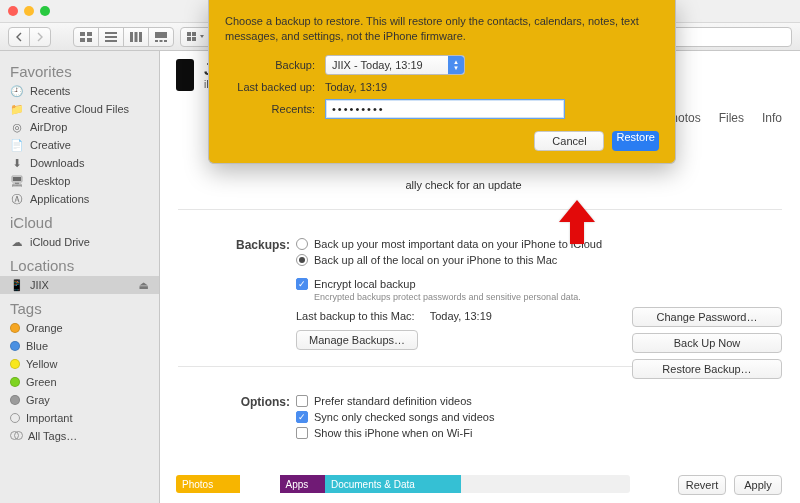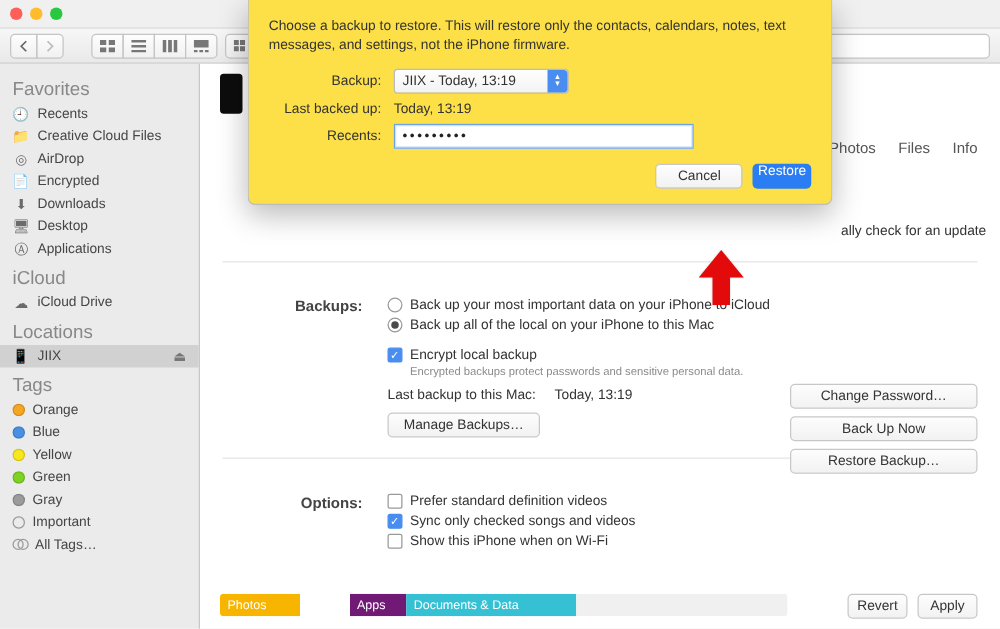--- a/index.html
+++ b/index.html
@@ -49,21 +49,21 @@
   .tagcirc::after{left:4px;}
 
   .content{flex:1;background:#fff;position:relative;overflow:hidden;}
   .device-header{display:flex;align-items:center;gap:10px;padding:8px 16px;}
   .device-img{width:18px;height:32px;background:#0d0d0d;border-radius:3px;}
   .device-name{font-size:16px;font-weight:600;}
   .device-sub{font-size:10px;color:#555;}
   
   .tabs{position:absolute;right:18px;top:60px;color:#555;font-size:12px;display:flex;gap:18px;}
   
-  .section{padding:6px 20px;display:flex;gap:20px;margin-top:20px;}
+  .section{padding:6px 20px;display:flex;gap:6px;margin-top:20px;}
   .section-label{width:110px;text-align:right;font-weight:600;font-size:12px;color:#444;padding-top:2px;}
   .section-body{flex:1;font-size:11px;color:#333;}
   .row{display:flex;align-items:center;gap:6px;padding:2px 0;}
   .row .lbl{min-width:0;}
   .radio,.check{width:12px;height:12px;border:1px solid #999;background:#fff;flex-shrink:0;}
   .radio{border-radius:50%;position:relative;}
   .radio.on::after{content:"";position:absolute;inset:2px;border-radius:50%;background:#4a4a4a;}
   .check{border-radius:2px;position:relative;}
   .check.on{background:#4a8df0;border-color:#4a8df0;}
   .check.on::after{content:"✓";position:absolute;color:#fff;font-size:9px;line-height:10px;left:1px;top:0;}
@@ -76,21 +76,21 @@
   .storage-bar{position:absolute;left:16px;right:170px;bottom:10px;height:18px;border-radius:3px;overflow:hidden;display:flex;font-size:10px;color:#fff;}
   .seg{display:flex;align-items:center;padding-left:6px;}
   .seg.photos{background:#f7b500;}
   .seg.apps{background:#701a75;margin-left:40px;}
   .seg.docs{background:#35c0d4;}
   .seg.free{background:#f0f0f0;color:#999;}
   .bottom-btns{position:absolute;right:18px;bottom:8px;display:flex;gap:8px;}
   .bottom-btns .mac-btn{width:48px;}
   
   
-  .modal{position:absolute;left:198px;top:0;width:468px;background:#fde047;border:1px solid #bdbdbd;border-top:none;box-shadow:0 8px 24px rgba(0,0,0,.28);padding:14px 16px 12px;border-radius:0 0 6px 6px;}
+  .modal{position:absolute;left:208px;top:0;width:468px;background:#eab308;border:1px solid #bdbdbd;border-top:none;box-shadow:0 8px 24px rgba(0,0,0,.28);padding:14px 16px 12px;border-radius:0 0 6px 6px;}
   .modal-text{font-size:11px;color:#333;line-height:1.4;margin-bottom:10px;}
   .modal-row{display:flex;align-items:center;margin:6px 0;}
   .modal-label{width:100px;text-align:right;padding-right:10px;font-size:11px;color:#333;}
   .modal-field{flex:1;}
   .dropdown{width:140px;height:20px;border:1px solid #bcbcbc;border-radius:3px;background:linear-gradient(#fefefe,#f3f3f3);display:flex;align-items:center;padding:0 6px;position:relative;font-size:11px;}
   .dropdown .caret{position:absolute;right:0;top:0;width:16px;height:100%;background:#4a8df0;border-radius:0 3px 3px 0;display:flex;align-items:center;justify-content:center;color:#fff;font-size:7px;line-height:6px;}
   .pwfield{width:240px;height:20px;border:1.5px solid #6aa3e8;background:#fff;padding:0 6px;font-size:11px;letter-spacing:2px;color:#222;box-shadow:inset 0 0 0 1px rgba(100,160,230,.3);}
   .modal-actions{display:flex;justify-content:flex-end;gap:8px;margin-top:12px;}
   .btn-blue{height:20px;padding:0 4px;border:none;border-radius:4px;background:var(--blueBtn);color:#fff;font-size:11px;}
   
@@ -210,21 +210,21 @@
     <div class="sb-item">
         <span class="ico">📁</span>
         <span>Creative Cloud Files</span>
       </div>
     <div class="sb-item">
         <span class="ico">◎</span>
         <span>AirDrop</span>
       </div>
     <div class="sb-item">
         <span class="ico">📄</span>
-        <span>Encrypted</span>
+        <span>Creative</span>
       </div>
     <div class="sb-item">
         <span class="ico">⬇</span>
         <span>Downloads</span>
       </div>
     <div class="sb-item">
         <span class="ico">🖥</span>
         <span>Desktop</span>
       </div>
     <div class="sb-item">
@@ -285,21 +285,21 @@
       </div>
     </div>
 
     <div class="tabs">
       <span>Photos</span>
       <span>Files</span>
       <span>Info</span>
     </div>
 
     <div style="height:80px"></div>
-    <div style="text-align:right;padding-right:11px;font-size:11px;color:#333">ally check for an update</div>
+    <div style="text-align:center;padding-right:33px;font-size:11px;color:#333">ally check for an update</div>
 
     <div style="border-top:1px solid #e5e5e5;margin:18px 18px 6px"></div>
 
     <div class="section">
       <div class="section-label">Backups:</div>
       <div class="section-body">
         <div class="row">
             <span class="radio"></span>
             <span class="lbl">Back up your most important data on your iPhone to iCloud</span>
           </div>

